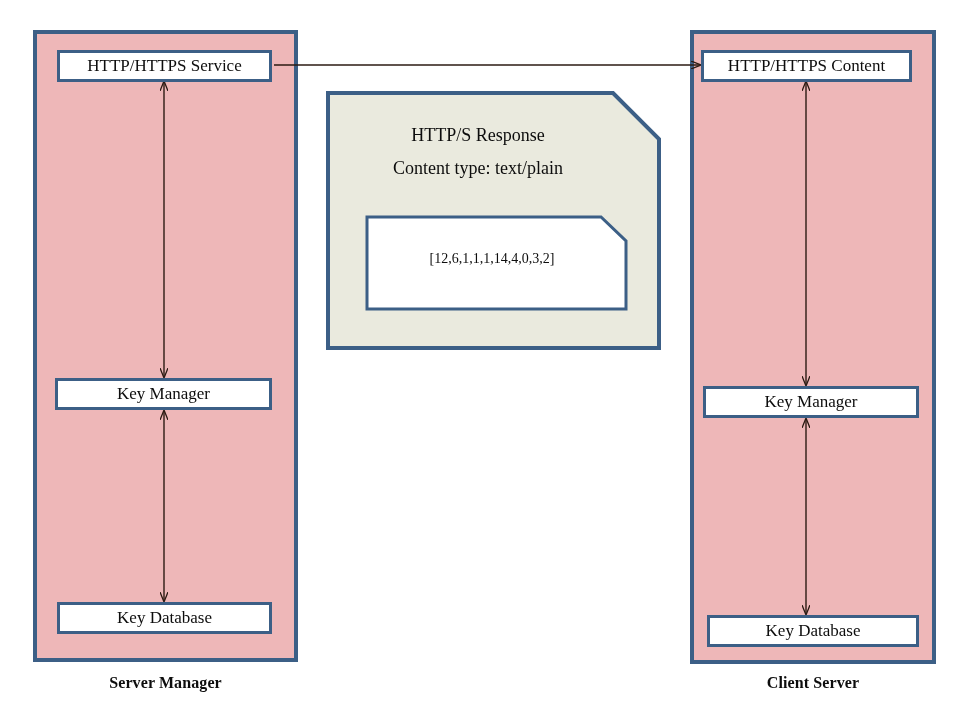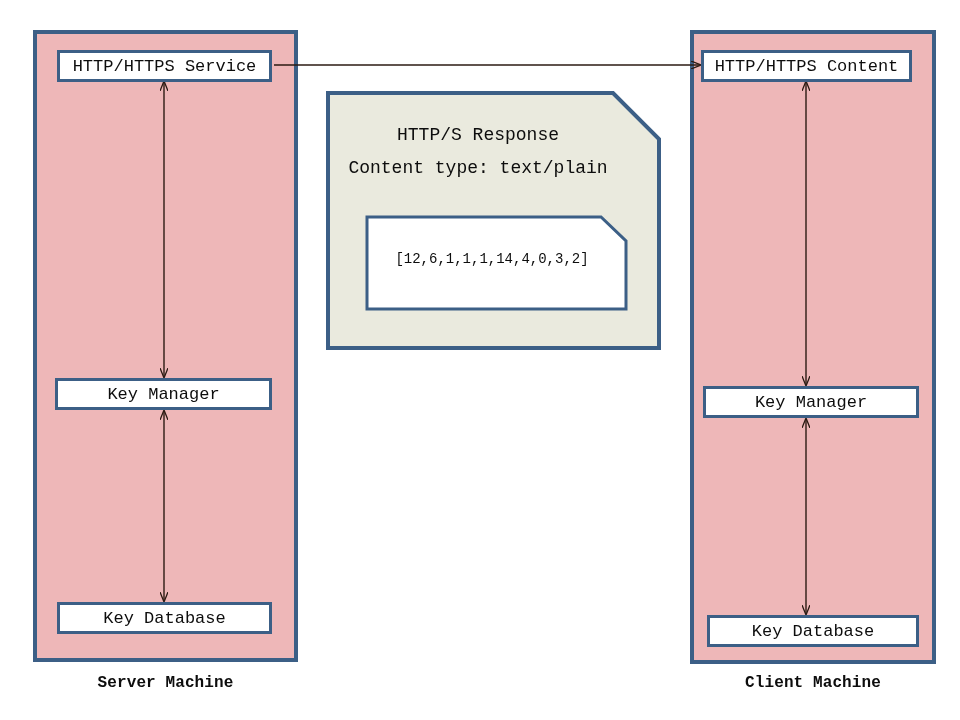--- a/index.html
+++ b/index.html
@@ -6,21 +6,21 @@
   html, body {
     margin: 0;
     padding: 0;
     background: #ffffff;
   }
   #canvas {
     position: relative;
     width: 960px;
     height: 720px;
     background: #ffffff;
-    font-family: Liberation Mono, monospace;
+    font-family: Liberation Serif, serif;
     overflow: hidden;
   }
   .machine {
     position: absolute;
     background: #eeb7b8;
     border: 4px solid #3c5f86;
     box-sizing: border-box;
   }
   .machine-label {
     position: absolute;
@@ -111,35 +111,35 @@
   </div>
 
   <div class="node" style="left:55px; top:378px; width:217px; height:32px;">
     <span>Key Manager</span>
   </div>
 
   <div class="node" style="left:57px; top:602px; width:215px; height:32px;">
     <span>Key Database</span>
   </div>
 
-  <div class="machine-label" style="left:33px; top:674px; width:265px;">Server Machine</div>
+  <div class="machine-label" style="left:33px; top:674px; width:265px;">Server Manager</div>
 
   <div class="node" style="left:701px; top:50px; width:211px; height:32px;">
     <span>HTTP/HTTPS Content</span>
   </div>
 
   <div class="node" style="left:703px; top:386px; width:216px; height:32px;">
     <span>Key Manager</span>
   </div>
 
   <div class="node" style="left:707px; top:615px; width:212px; height:32px;">
     <span>Key Database</span>
   </div>
 
-  <div class="machine-label" style="left:690px; top:674px; width:246px;">Client Machine</div>
+  <div class="machine-label" style="left:690px; top:674px; width:246px;">Client Server</div>
 
   <svg class="layer" viewBox="0 0 960 720">
 
     <path d="M328,93 L613,93 L659,139 L659,348 L328,348 Z" fill="#eaeade" stroke="#3c5f86" stroke-width="4" stroke-linejoin="miter"></path>
 
     <path d="M367,217 L601,217 L626,241 L626,309 L367,309 Z" fill="#ffffff" stroke="#3c5f86" stroke-width="3" stroke-linejoin="miter"></path>
   </svg>
 
   <div class="note-text" style="left:328px; top:124px; width:300px;">HTTP/S Response</div>
 

